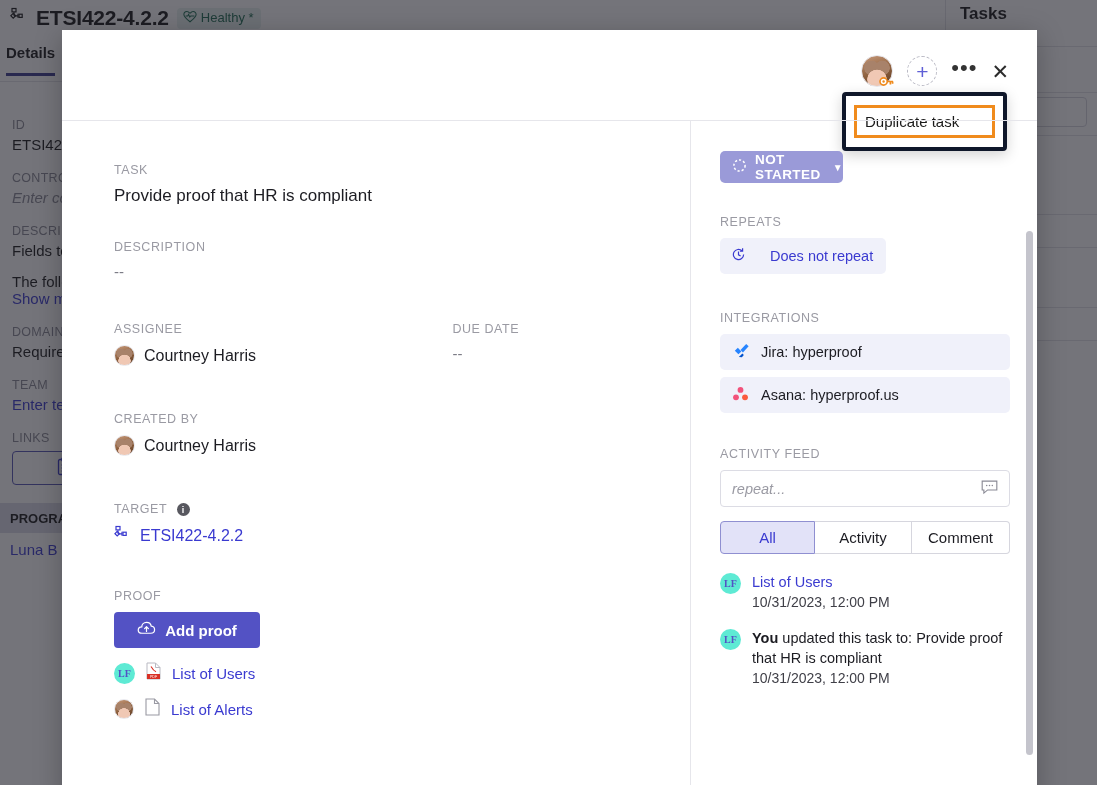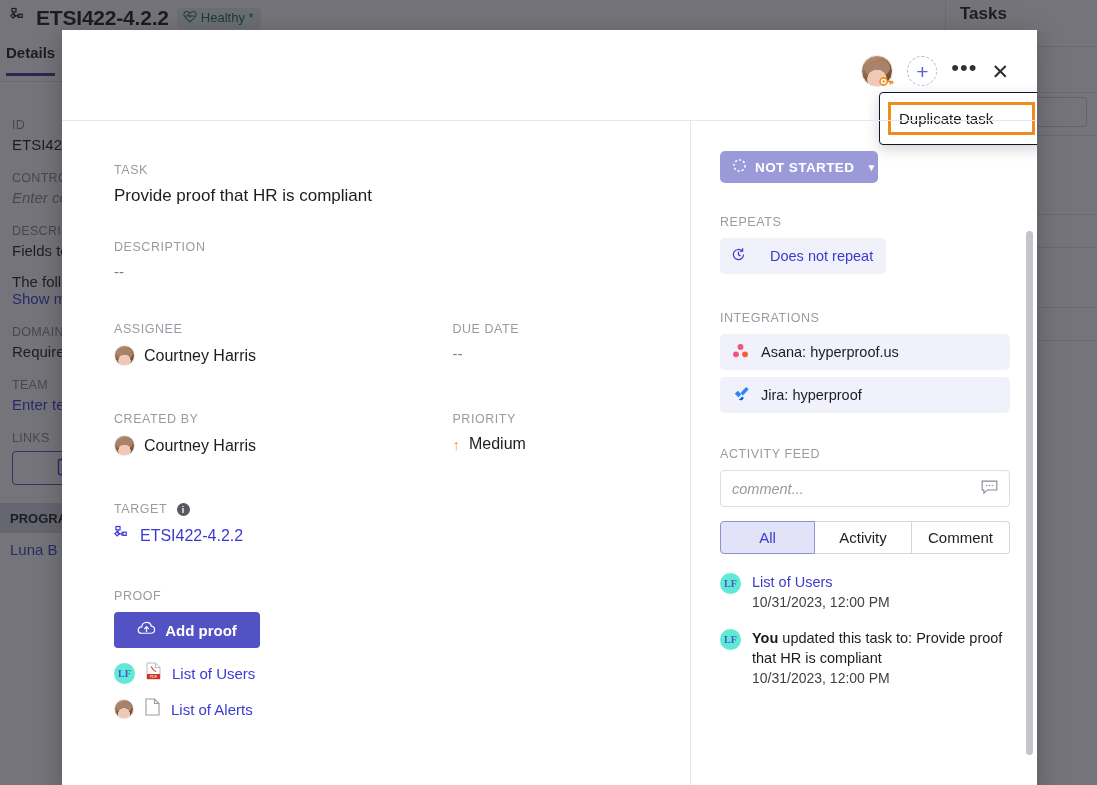--- a/index.html
+++ b/index.html
@@ -122,23 +122,23 @@
     width: 30px; height: 30px; border-radius: 50%;
     border: 1.5px dashed #b9b9c4;
     display: flex; align-items: center; justify-content: center;
     color: #5f5fd6; font-size: 21px; line-height: 1;
     background: #fff;
   }
   .dots-btn { font-size: 22px; color: #333; letter-spacing: 1px; line-height: 12px; padding-bottom: 6px; }
   .close-btn { font-size: 21px; color: #2c2c2c; font-weight: 300; line-height: 1; }
 
   .menu-pop {
-    position: absolute; left: 817px; top: 62px;
+    position: absolute; left: 780px; top: 62px;
     width: 165px; background: #fff;
-    border: 1px solid #0f172a; border-radius: 4px;
+    border: 4px solid #0f172a; border-radius: 4px;
     box-shadow: 0 4px 14px rgba(0,0,0,.18);
     padding: 9px 8px;
   }
   .menu-item {
     border: 3px solid #f08b1d;
     padding: 5px 8px;
     font-size: 15px; color: #1a1a1a;
     background: #fff;
   }
 
@@ -183,21 +183,21 @@
   .proof-name { color: #3a3ad0; font-size: 15px; }
   .initials {
     width: 21px; height: 21px; border-radius: 50%;
     background: #5eead4; color: #5352c4;
     font-size: 10px; font-weight: bold;
     display: flex; align-items: center; justify-content: center; flex: none; font-family: Liberation Serif, serif;
   }
 
   
   .status-chip {
-    width: 158px; height: 32px; border-radius: 5px;
+    width: 123px; height: 32px; border-radius: 5px;
     background: #9a9ad8; color: #fff;
     display: flex; align-items: center; gap: 8px; padding-left: 12px;
     font-size: 13.5px; font-weight: bold; letter-spacing: .4px;
   }
   .repeat-chip {
     display: inline-flex; align-items: center; gap: 24px;
     background: #f0f1fa; border-radius: 5px;
     padding: 9px 13px 9px 11px;
     color: #3a3ad0; font-size: 14.5px;
   }
@@ -381,27 +381,20 @@
       </div>
 
       <div class="two-col" style="margin-top:46px">
         <div class="col-a">
           <div class="sec-label">CREATED BY</div>
           <div class="person">
             <span class="avatar"></span>
             <span>Courtney Harris</span>
           </div>
         </div>
-        <div class="col-b">
-          <div class="sec-label">PRIORITY</div>
-          <div class="person">
-            <span style="color:#f4a13c;font-size:15px;line-height:1">↑</span>
-            <span>Medium</span>
-          </div>
-        </div>
       </div>
 
       <div style="margin-top:46px">
         <div class="sec-label">
           <span>TARGET</span>
           <span class="info-dot">i</span>
         </div>
         <div class="target-row">
           <span>
             <svg width="18" height="18" viewBox="0 0 18 18">
@@ -473,42 +466,42 @@
               <path d="M11.6 1.3v2.8H8.9" fill="none" stroke="#3a3ad0" stroke-width="1.2"></path>
               <path d="M7.5 4.6v3.2l2.1 1.3" fill="none" stroke="#3a3ad0" stroke-width="1.2"></path>
             </svg>
         </span>
         <span>Does not repeat</span>
       </div>
 
       <div class="sec-label" style="margin-top:37px">INTEGRATIONS</div>
       <div class="intg-row">
         <span>
+          <svg width="17" height="17" viewBox="0 0 18 18">
+              <path d="M15 2 9 8.5 11.6 11 17.6 4.6z" fill="#2684ff"></path>
+              <path d="M6.2 6.2 3 9.3l3.8 3.7 3.1-3z" fill="#2684ff"></path>
+              <path d="M11 12.2 7.2 16l3.3 .2 2-2.4z" fill="#0052cc"></path>
+            </svg>
+        </span>
+        <span>Jira: hyperproof</span>
+      </div>
+      <div class="intg-row">
+        <span>
           <svg width="17" height="16" viewBox="0 0 18 17">
               <circle cx="9" cy="4.2" r="3.1" fill="#f2527b"></circle>
               <circle cx="4.2" cy="12" r="3.1" fill="#f2527b"></circle>
               <circle cx="13.8" cy="12" r="3.1" fill="#fb5a3f"></circle>
             </svg>
         </span>
         <span>Asana: hyperproof.us</span>
       </div>
-      <div class="intg-row">
-        <span>
-          <svg width="17" height="17" viewBox="0 0 18 18">
-              <path d="M15 2 9 8.5 11.6 11 17.6 4.6z" fill="#2684ff"></path>
-              <path d="M6.2 6.2 3 9.3l3.8 3.7 3.1-3z" fill="#2684ff"></path>
-              <path d="M11 12.2 7.2 16l3.3 .2 2-2.4z" fill="#0052cc"></path>
-            </svg>
-        </span>
-        <span>Jira: hyperproof</span>
-      </div>
 
       <div class="sec-label" style="margin-top:34px">ACTIVITY FEED</div>
       <div class="comment-box">
-        <span>comment...</span>
+        <span>repeat...</span>
         <span>
           <svg width="17" height="15" viewBox="0 0 18 16">
               <path d="M1.2 1.2h15.6v9.4H7l-4 3.4v-3.4H1.2z" fill="none" stroke="#8a8a95" stroke-width="1.2"></path>
               <circle cx="6" cy="5.9" r=".8" fill="#8a8a95"></circle>
               <circle cx="9" cy="5.9" r=".8" fill="#8a8a95"></circle>
               <circle cx="12" cy="5.9" r=".8" fill="#8a8a95"></circle>
             </svg>
         </span>
       </div>
 

